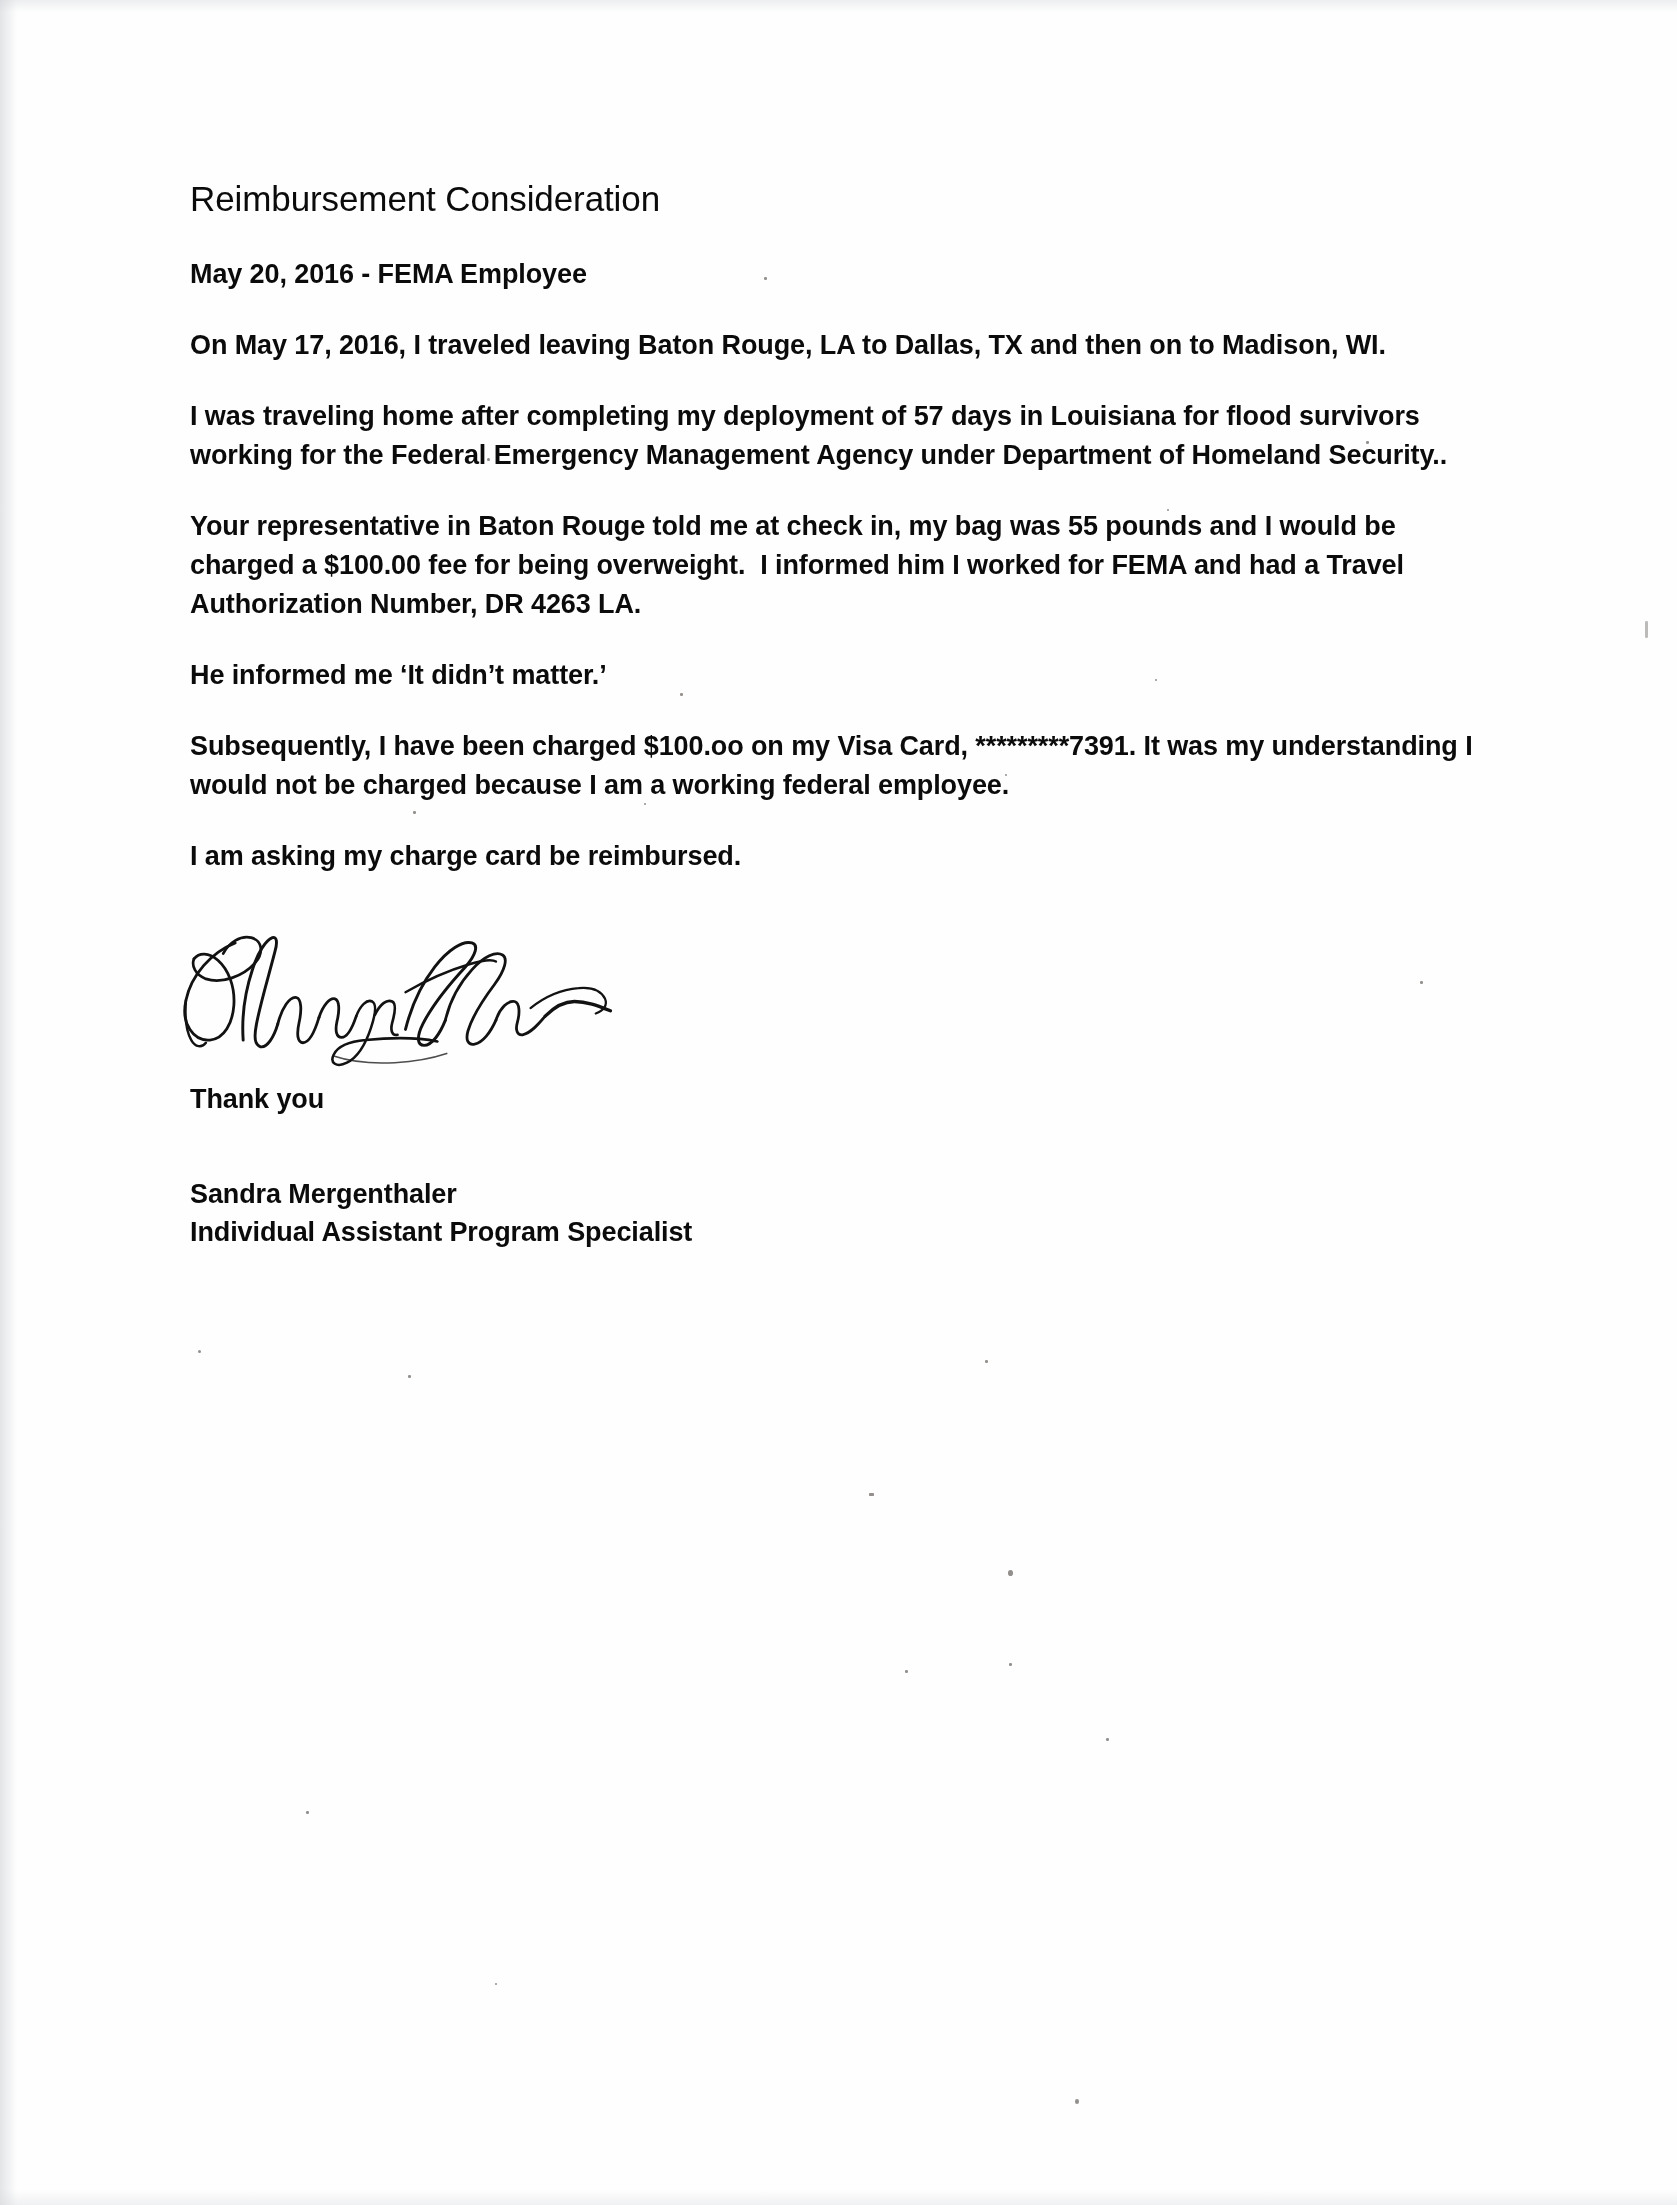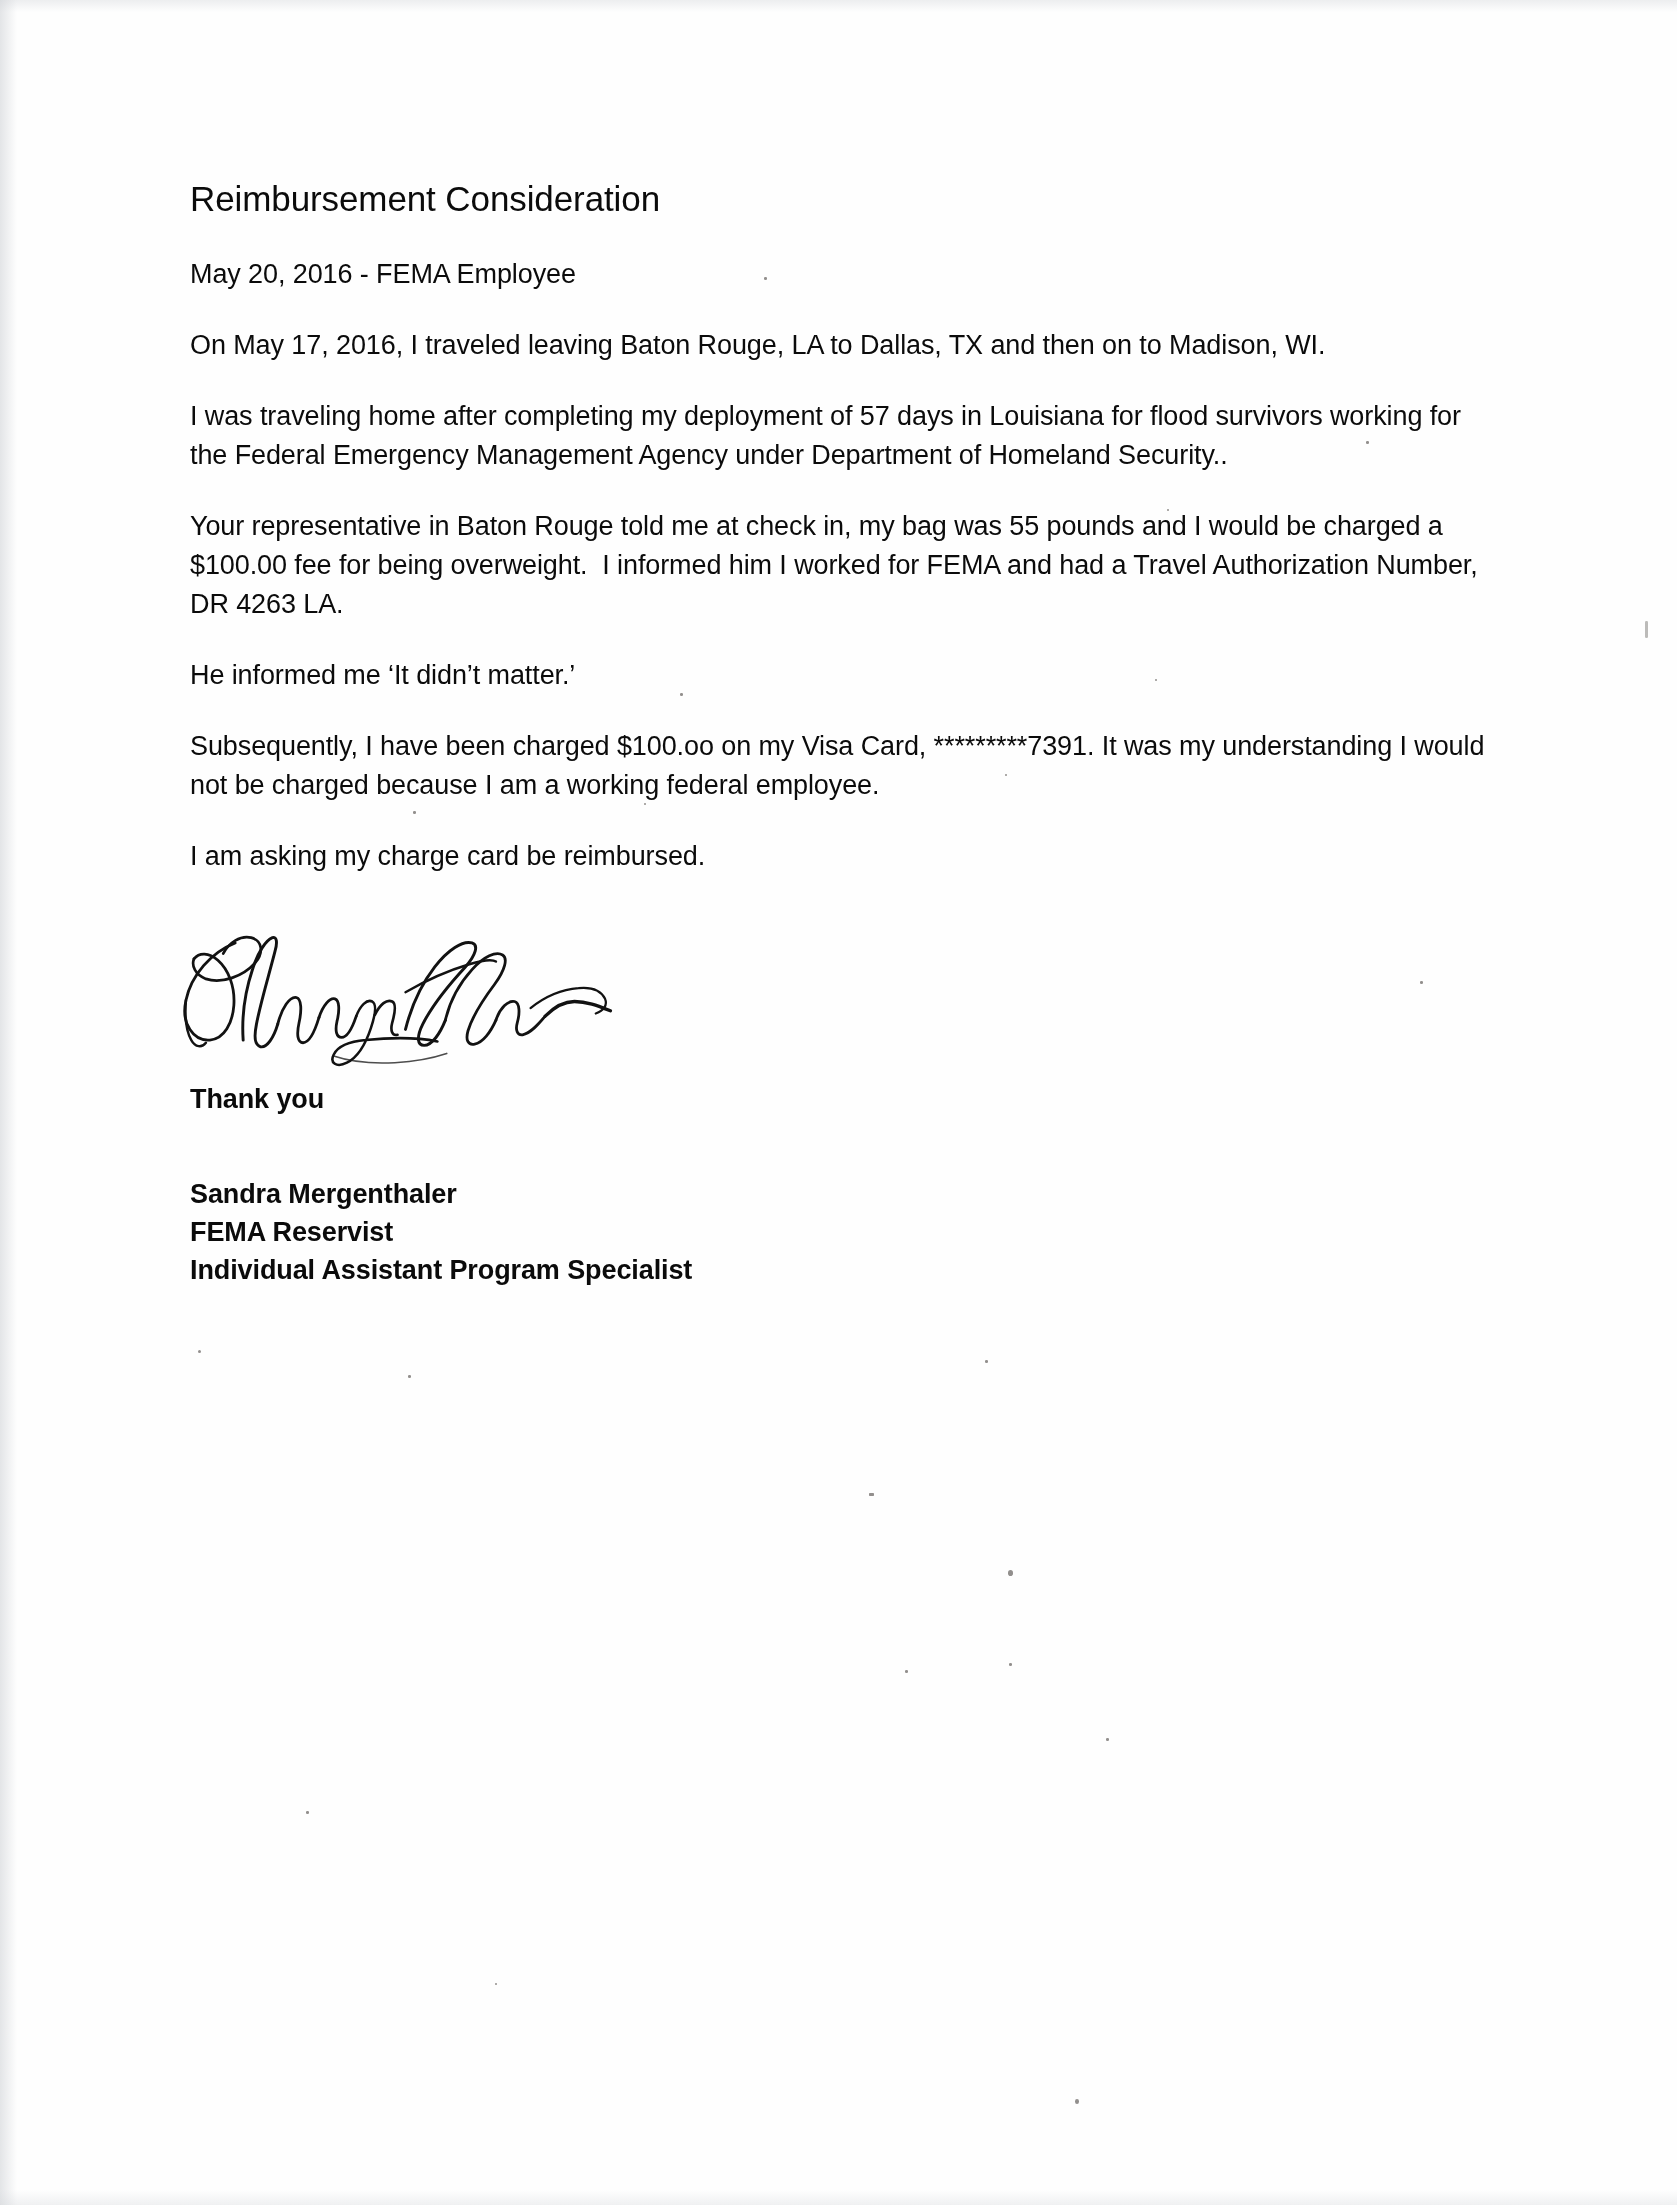--- a/index.html
+++ b/index.html
@@ -62,21 +62,21 @@
   .doc-title {
     font-size: 35px;
     font-weight: 400;
     letter-spacing: -0.1px;
     line-height: 1.12;
     margin: 0 0 37px 0;
   }
 
   .para {
     font-size: 27px;
-    font-weight: 400;
+    font-weight: 700;
     line-height: 39px;
     letter-spacing: -0.1px;
     margin: 0 0 32px 0;
     white-space: pre-wrap;
   }
   .para.tight-last { margin-bottom: 47px; }
 
   
   #signature-block {
     position: relative;
@@ -179,19 +179,18 @@
         <path d="M540 128 C560 112 586 100 612 98 C632 96 646 102 652 114 C656 123 650 132 638 136" stroke-width="3.4"></path>
 
         <path d="M244 200 C268 208 300 212 336 210 C368 208 396 202 414 196" stroke-width="2.4" opacity=".75"></path>
       </svg>
     </div>
 
     <p class="closing thanks">Thank you</p>
 
     <div class="sig-name-lines">
       <div class="closing">Sandra Mergenthaler</div>
-      <div class="closing">FEMA Reservist</div>
       <div class="closing">Individual Assistant Program Specialist</div>
     </div>
 
   </article>
 </div>
 
 
 </body></html>

